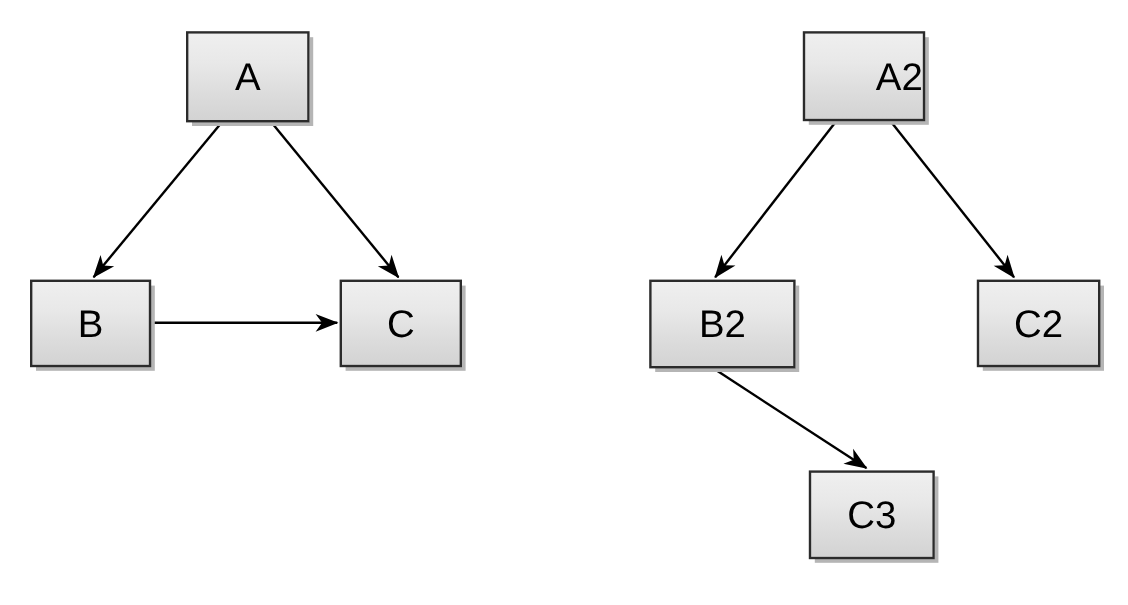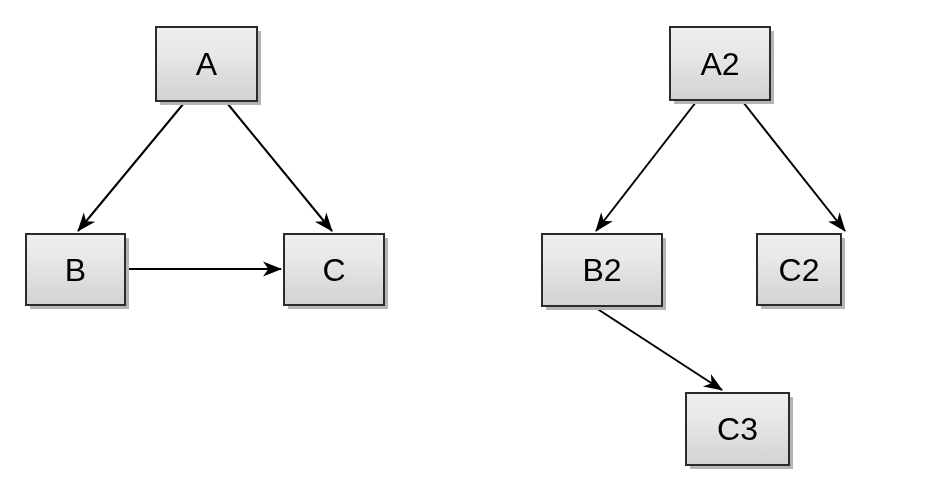--- a/index.html
+++ b/index.html
@@ -70,27 +70,27 @@
   <div id="nodes-layer">
       <div class="node" style="left: 155px; top: 26px; width: 103px; height: 76px;">
         <span class="node-label">A</span>
       </div>
       <div class="node" style="left: 25px; top: 233px; width: 101px; height: 73px;">
         <span class="node-label">B</span>
       </div>
       <div class="node" style="left: 283px; top: 233px; width: 102px; height: 73px;">
         <span class="node-label">C</span>
       </div>
-      <div class="node" style="left: 669px; top: 26px; width: 102px; height: 75px;">
+      <div class="node" style="left: 669px; top: 26px; width: 102px; height: 75px; justify-content: flex-end;">
         <span class="node-label">A2</span>
       </div>
       <div class="node" style="left: 541px; top: 233px; width: 122px; height: 74px;">
         <span class="node-label">B2</span>
       </div>
-      <div class="node" style="left: 756px; top: 233px; width: 86px; height: 73px; text-align: right;">
+      <div class="node" style="left: 814px; top: 233px; width: 103px; height: 73px; text-align: right;">
         <span class="node-label">C2</span>
       </div>
-      <div class="node" style="left: 674px; top: 392px; width: 105px; height: 74px; margin-left: 11px;">
+      <div class="node" style="left: 674px; top: 392px; width: 105px; height: 74px;">
         <span class="node-label">C3</span>
       </div>
     </div>
 
 </div>
 
 </body></html>

